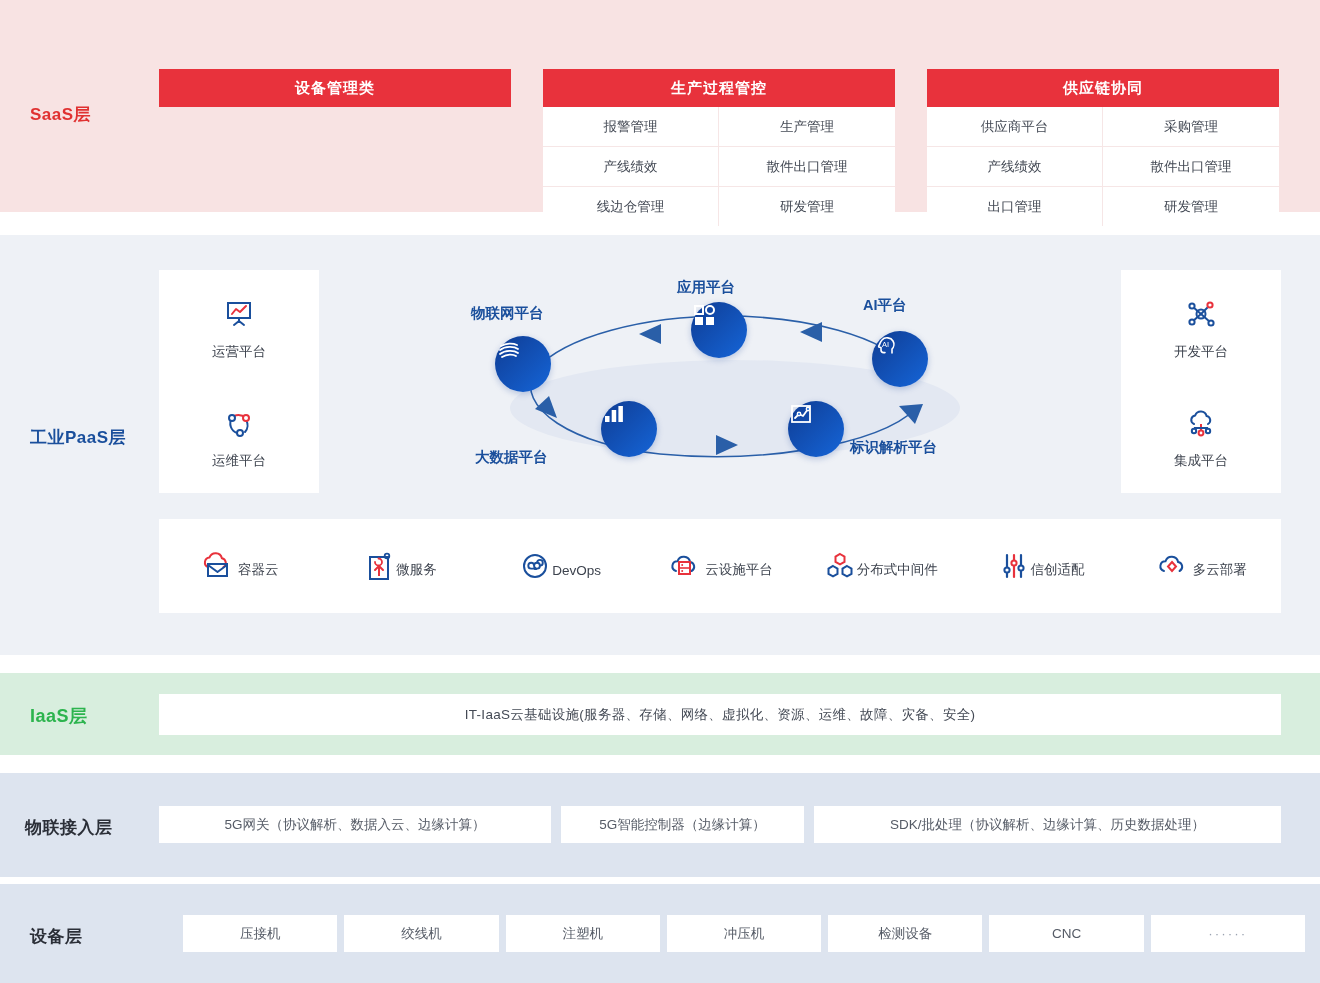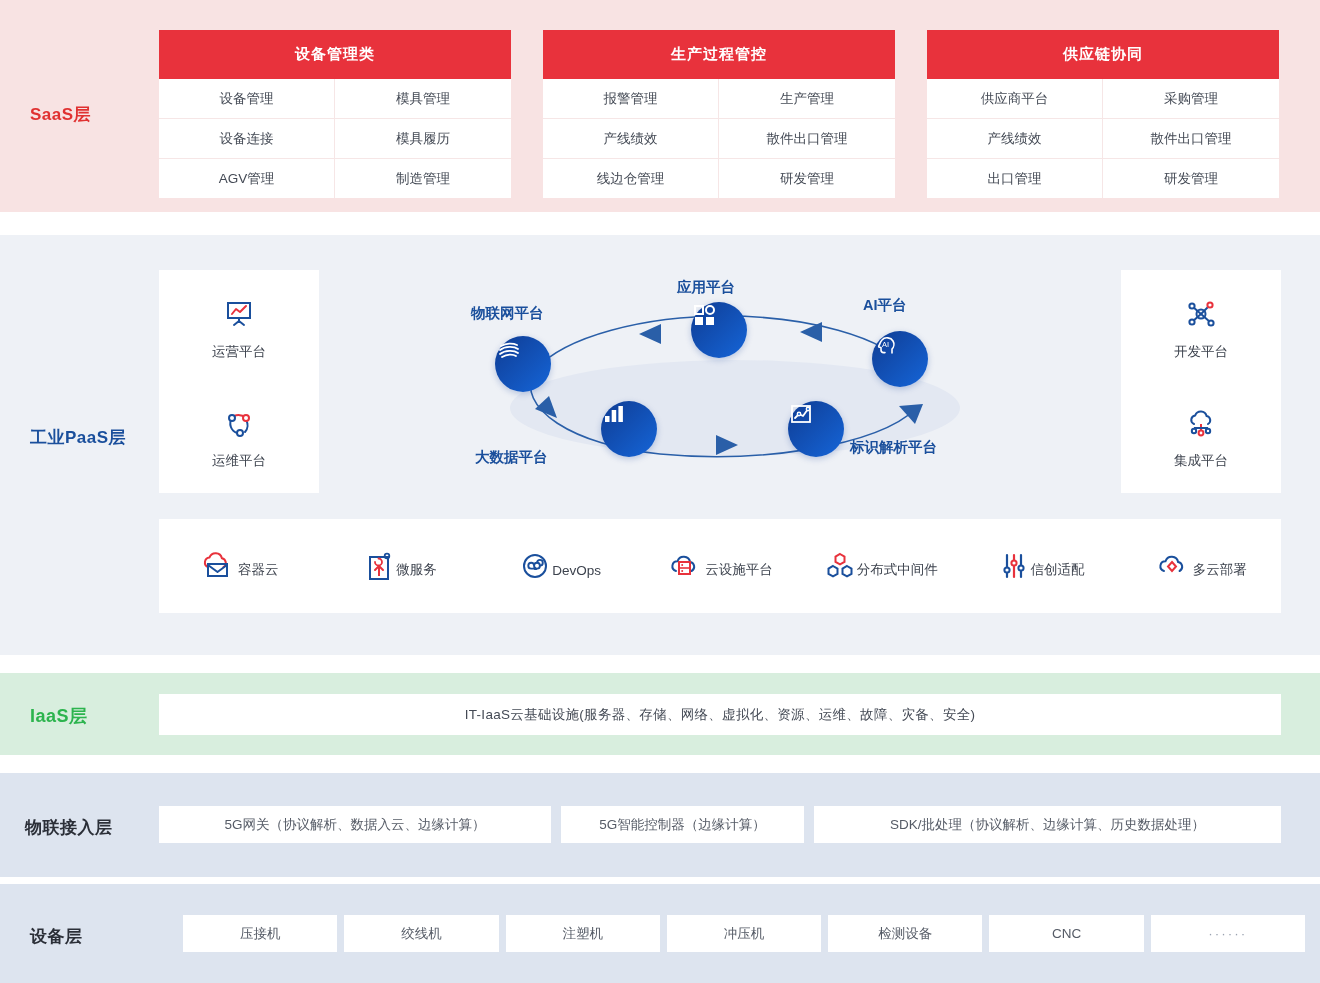--- a/index.html
+++ b/index.html
@@ -28,23 +28,23 @@
   .lbl-iaas{left:30px;top:704px;color:#2cb44e;font-size:18px;}
   .lbl-iot{left:25px;top:816px;color:#2b2f38;}
   .lbl-device{left:30px;top:925px;color:#2b2f38;}
 
   
   .saas-group{position:absolute;top:30px;width:352px;}
   .saas-g1{left:159px;}
   .saas-g2{left:543px;}
   .saas-g3{left:927px;}
   .saas-head{
-    height:49px;background:#e8323c;color:#fff;
+    height:38px;background:#e8323c;color:#fff;
     display:flex;align-items:center;justify-content:center;
-    font-size:15px;font-weight:bold;letter-spacing:1px;
+    font-size:15px;font-weight:bold;letter-spacing:1px;margin-top:39px;
   }
   .saas-grid{display:grid;grid-template-columns:1fr 1fr;}
   .saas-cell{
     height:39px;background:#ffffff;
     display:flex;align-items:center;justify-content:center;
     font-size:13.5px;color:#444a55;
     border-right:1px solid #f6e6e6;border-bottom:1px solid #f6e6e6;
   }
   .saas-cell:nth-child(2n){border-right:none;}
   .saas-cell:nth-child(5),.saas-cell:nth-child(6){border-bottom:none;}
@@ -122,28 +122,20 @@
   <div class="band band-device"></div>
 
   <div class="layer-label lbl-saas">SaaS层</div>
   <div class="layer-label lbl-paas">工业PaaS层</div>
   <div class="layer-label lbl-iaas">IaaS层</div>
   <div class="layer-label lbl-iot">物联接入层</div>
   <div class="layer-label lbl-device">设备层</div>
 
   <div class="saas-group saas-g1">
     <div class="saas-head">设备管理类</div>
-    <div class="saas-grid">
-      <div class="saas-cell">设备管理</div>
-      <div class="saas-cell">模具管理</div>
-      <div class="saas-cell">设备连接</div>
-      <div class="saas-cell">模具履历</div>
-      <div class="saas-cell">AGV管理</div>
-      <div class="saas-cell">制造管理</div>
-    </div>
   </div>
 
   <div class="saas-group saas-g2">
     <div class="saas-head">生产过程管控</div>
     <div class="saas-grid">
       <div class="saas-cell">报警管理</div>
       <div class="saas-cell">生产管理</div>
       <div class="saas-cell">产线绩效</div>
       <div class="saas-cell">散件出口管理</div>
       <div class="saas-cell">线边仓管理</div>

